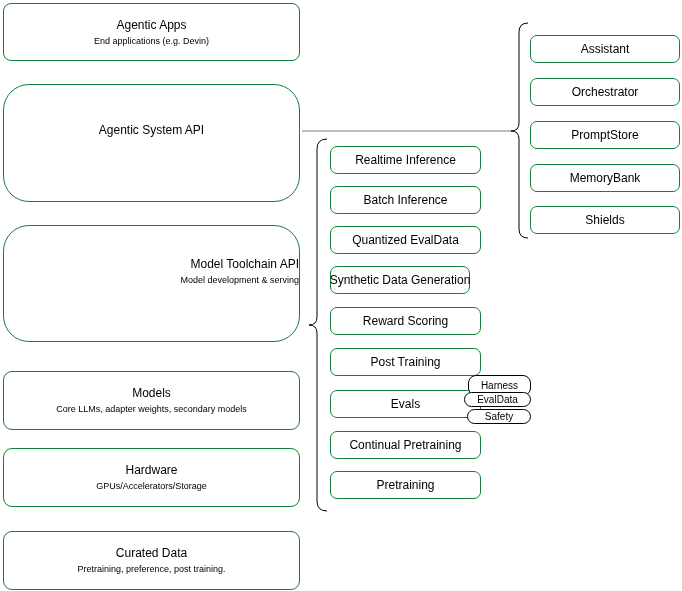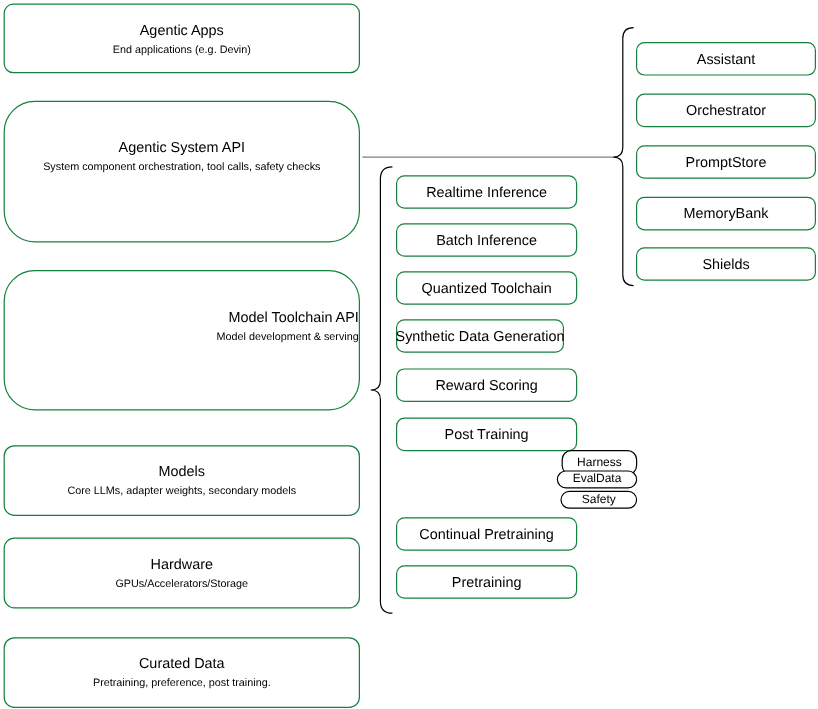--- a/index.html
+++ b/index.html
@@ -82,21 +82,20 @@
     <path d="M327,139 Q317,139 317,149 L317,317 Q317,325 309,325 Q317,325 317,333 L317,501 Q317,511 327,511" stroke="#000000" stroke-width="1" fill="none"></path>
   </svg>
 
   <div class="node" style="left:3px; top:3px; width:297px; height:58px; border-radius:8px;">
     <div class="title">Agentic Apps</div>
     <div class="subtitle">End applications (e.g. Devin)</div>
   </div>
 
   <div class="node tall" style="left:3px; top:84px; width:297px; height:118px; border-radius:26px;">
     <div class="title">Agentic System API</div>
-    <div class="subtitle">System component orchestration, tool calls, safety checks</div>
   </div>
 
   <div class="node tall" style="left:3px; top:225px; width:297px; height:117px; border-radius:26px;align-items:flex-end;">
     <div class="title">Model Toolchain API</div>
     <div class="subtitle">Model development &amp; serving</div>
   </div>
 
   <div class="node" style="left:3px; top:371px; width:297px; height:59px; border-radius:9px;">
     <div class="title">Models</div>
     <div class="subtitle">Core LLMs, adapter weights, secondary models</div>
@@ -112,30 +111,33 @@
     <div class="subtitle">Pretraining, preference, post training.</div>
   </div>
 
   <div class="node" style="left:330px; top:146px; width:151px; height:28px; border-radius:7px;">
     <div class="label">Realtime Inference</div>
   </div>
   <div class="node" style="left:330px; top:186px; width:151px; height:28px; border-radius:7px;">
     <div class="label">Batch Inference</div>
   </div>
   <div class="node" style="left:330px; top:226px; width:151px; height:28px; border-radius:7px;">
-    <div class="label">Quantized Toolchain</div>
+    <div class="label">Quantized EvalData</div>
   </div>
   <div class="node" style="left:330px; top:266px; width:140px; height:28px; border-radius:7px;">
     <div class="label">Synthetic Data Generation</div>
   </div>
   <div class="node" style="left:330px; top:307px; width:151px; height:28px; border-radius:7px;">
     <div class="label">Reward Scoring</div>
   </div>
   <div class="node" style="left:330px; top:348px; width:151px; height:28px; border-radius:7px;">
     <div class="label">Post Training</div>
+  </div>
+  <div class="node" style="left:330px; top:390px; width:151px; height:28px; border-radius:7px;">
+    <div class="label">Evals</div>
   </div>
   <div class="node" style="left:330px; top:431px; width:151px; height:28px; border-radius:7px;">
     <div class="label">Continual Pretraining</div>
   </div>
   <div class="node" style="left:330px; top:471px; width:151px; height:28px; border-radius:7px;">
     <div class="label">Pretraining</div>
   </div>
 
   <div class="pill" style="left:468px; top:375px; width:63px; height:21px;">
     <div class="label">Harness</div>

